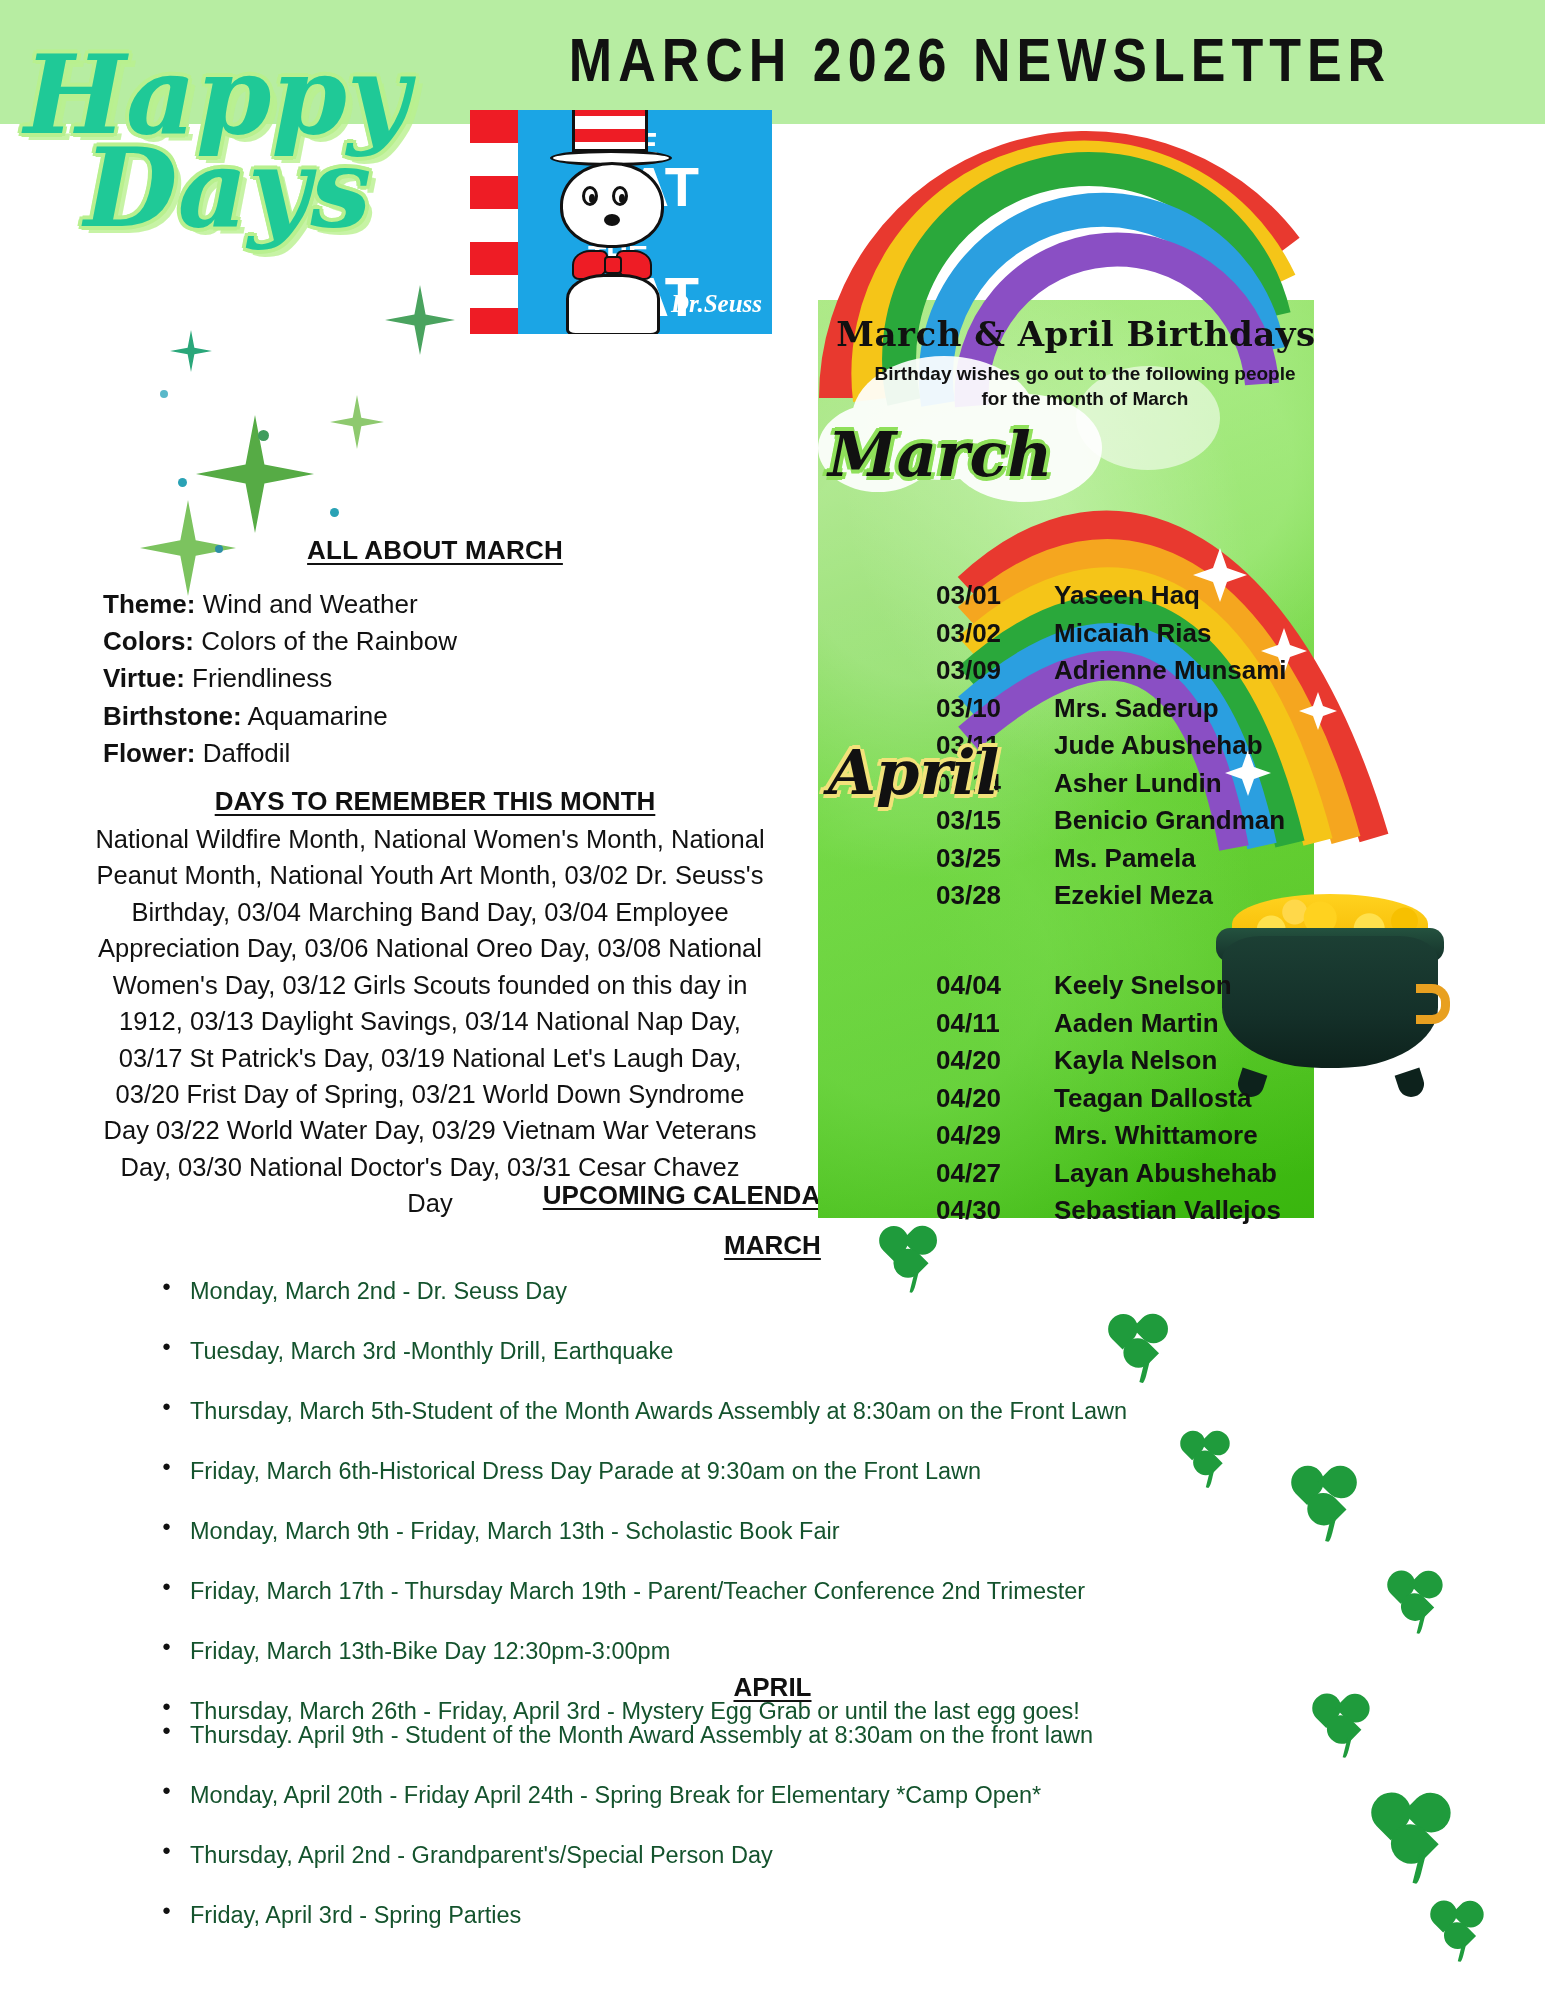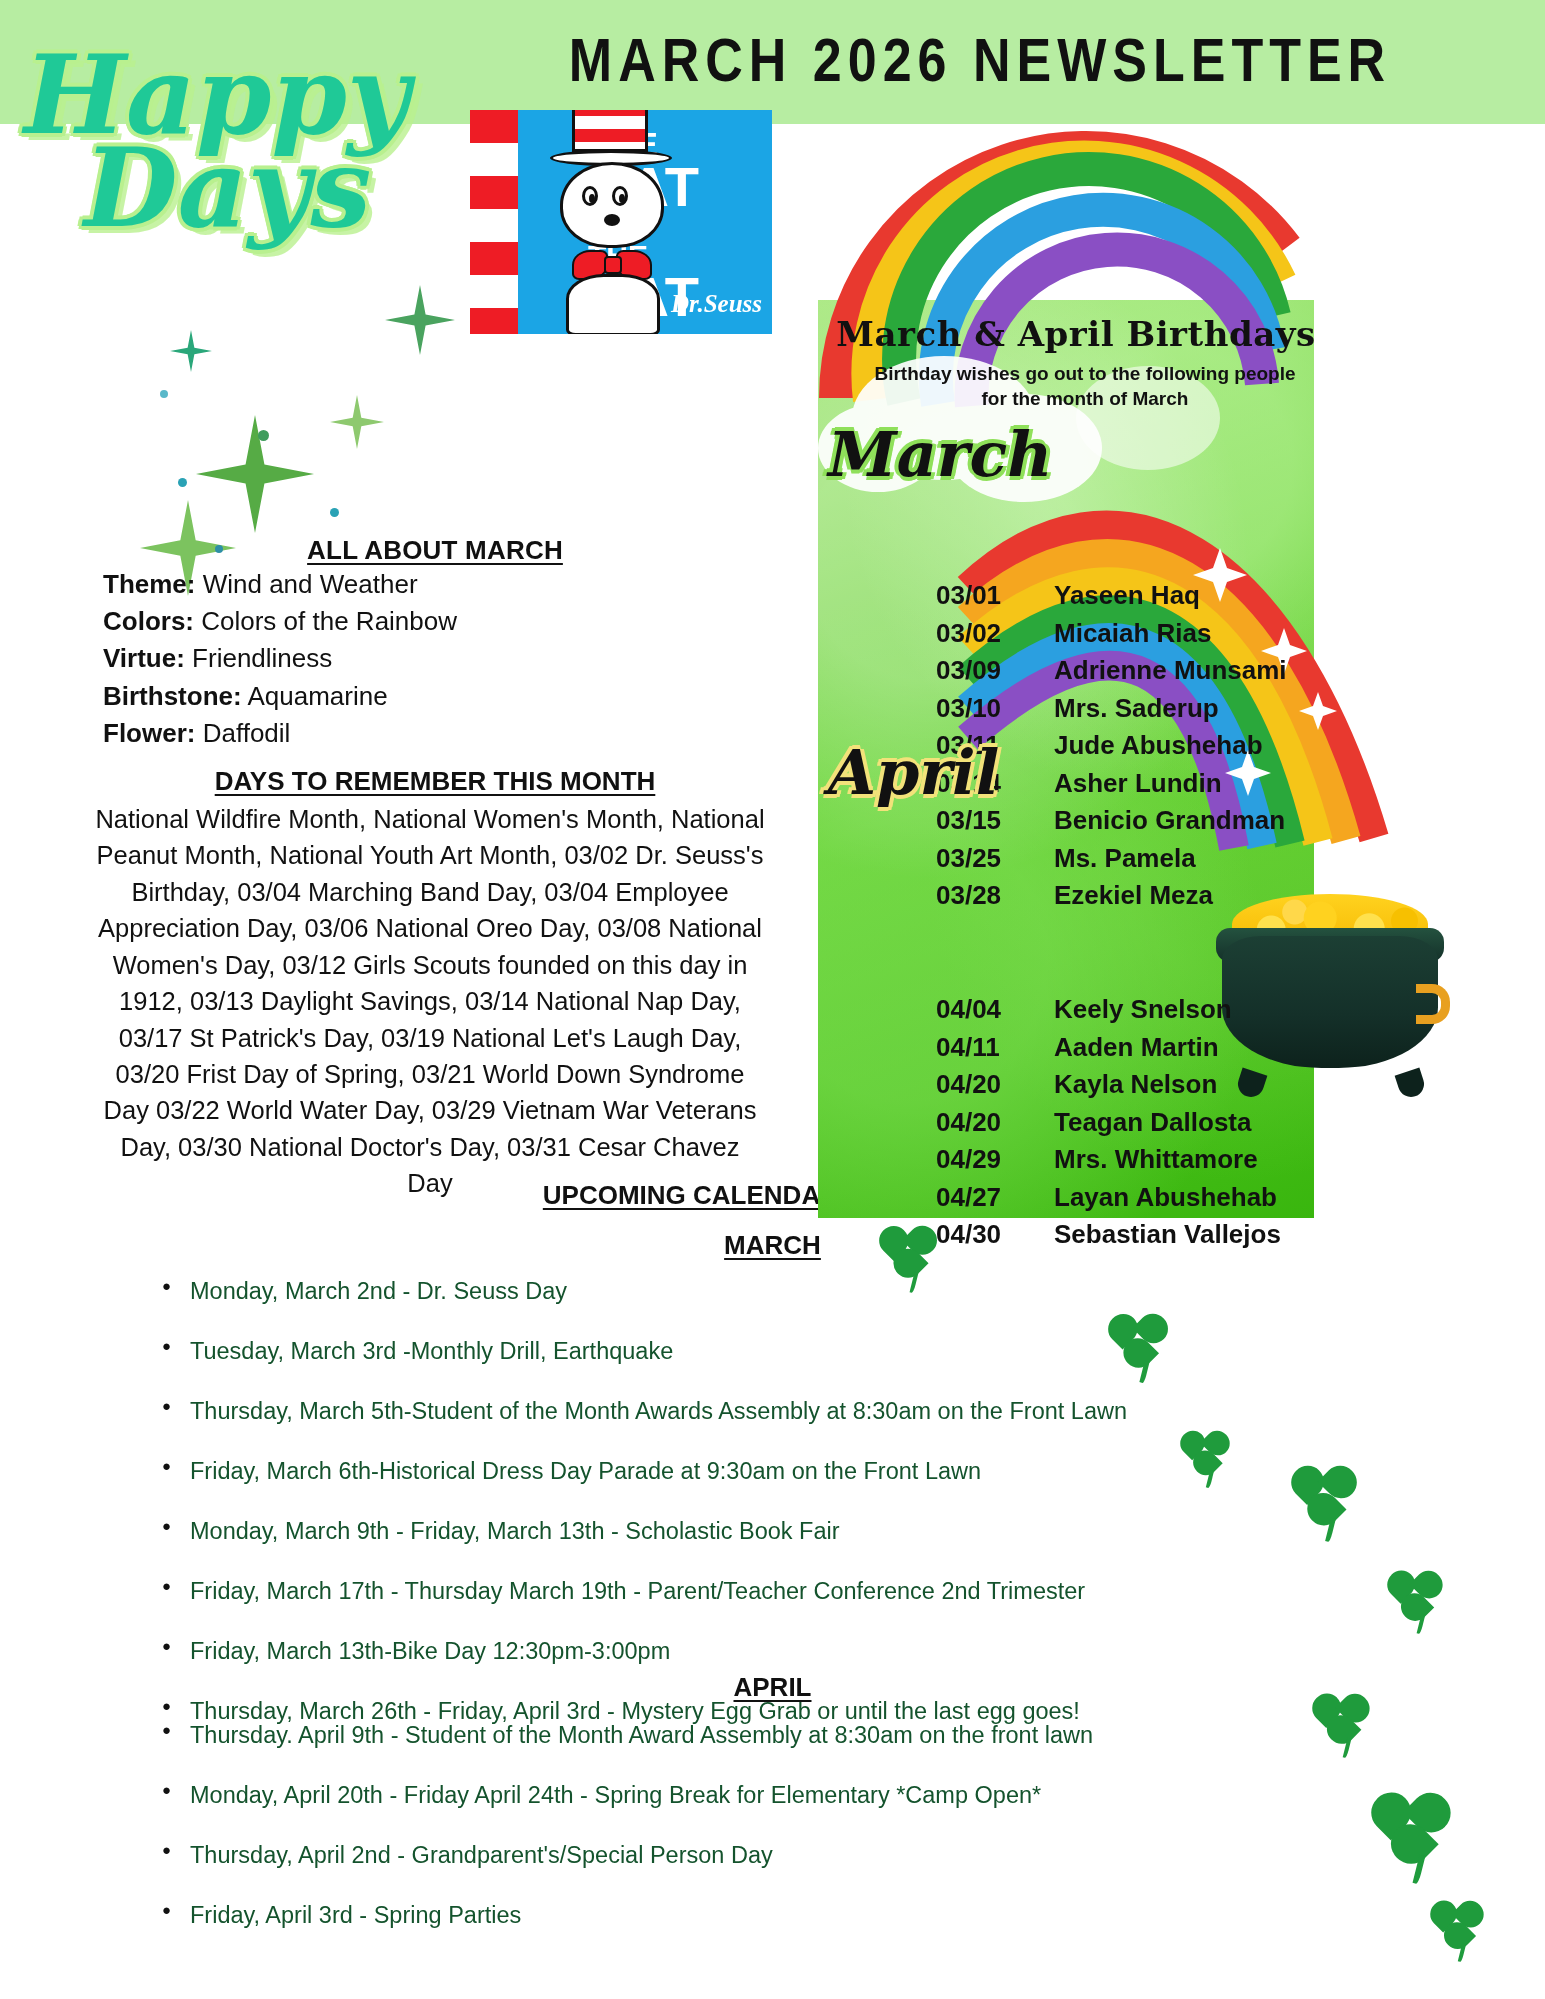--- a/index.html
+++ b/index.html
@@ -102,21 +102,21 @@
   .cat .body { position:absolute; top:200px; left:46px; width:94px; height:62px; background:#fff; border:3px solid #111; border-radius:40% 40% 10% 10%;}
 
   
   .aam {
     position: absolute; top: 535px; left: 95px; width: 680px;
     color: #111; z-index: 4;
   }
   .aam-head {
     text-align:center; font-size: 26px; font-weight: 800;
     text-decoration: underline; text-underline-offset: 4px;
-    margin-bottom: 0; letter-spacing: .2px;
+    margin-bottom: 20px; letter-spacing: .2px;
   }
   .aam-row { font-size: 26px; line-height: 1.43; }
   .aam-row b { font-weight: 800; margin-left: 8px; }
 
   .dtr-head {
     text-align:center; font-size: 26px; font-weight: 800;
     text-decoration: underline; text-underline-offset: 4px;
     margin-top: 14px; margin-bottom: 4px;
   }
   .dtr-body {
@@ -164,21 +164,21 @@
     text-shadow: 4px 0 0 #8fe05a, -4px 0 0 #8fe05a, 0 4px 0 #8fe05a, 0 -4px 0 #8fe05a,
                  3px 3px 0 #8fe05a, -3px -3px 0 #8fe05a;
   }
   .script-april {
     top: 618px; left: 10px; font-size: 62px;
     text-shadow: 4px 0 0 #f2e27a, -4px 0 0 #f2e27a, 0 4px 0 #f2e27a, 0 -4px 0 #f2e27a,
                  3px 3px 0 #f2e27a, -3px -3px 0 #f2e27a;
   }
   .blist { position:absolute; z-index: 9; left: 118px; width: 420px; }
   .blist.march { top: 462px; }
-  .blist.april { top: 876px; }
+  .blist.april { top: 852px; }
   .brow { display:flex; align-items:baseline; margin-bottom: 6.5px; }
   .bdate { width: 118px; font-size: 26px; font-weight: 800; color:#111; }
   .bname { font-size: 26px; font-weight: 800; color:#111; }
 
   
   .pot { position:absolute; z-index: 8; left: 398px; top: 770px; width: 230px; height: 215px; }
   .pot .coins { position:absolute; top: 6px; left: 16px; width: 196px; height: 60px;
     background: radial-gradient(circle at 20% 60%, #ffe14d 0 14px, transparent 15px),
                 radial-gradient(circle at 45% 40%, #ffd21f 0 16px, transparent 17px),
                 radial-gradient(circle at 70% 58%, #ffe14d 0 15px, transparent 16px),

